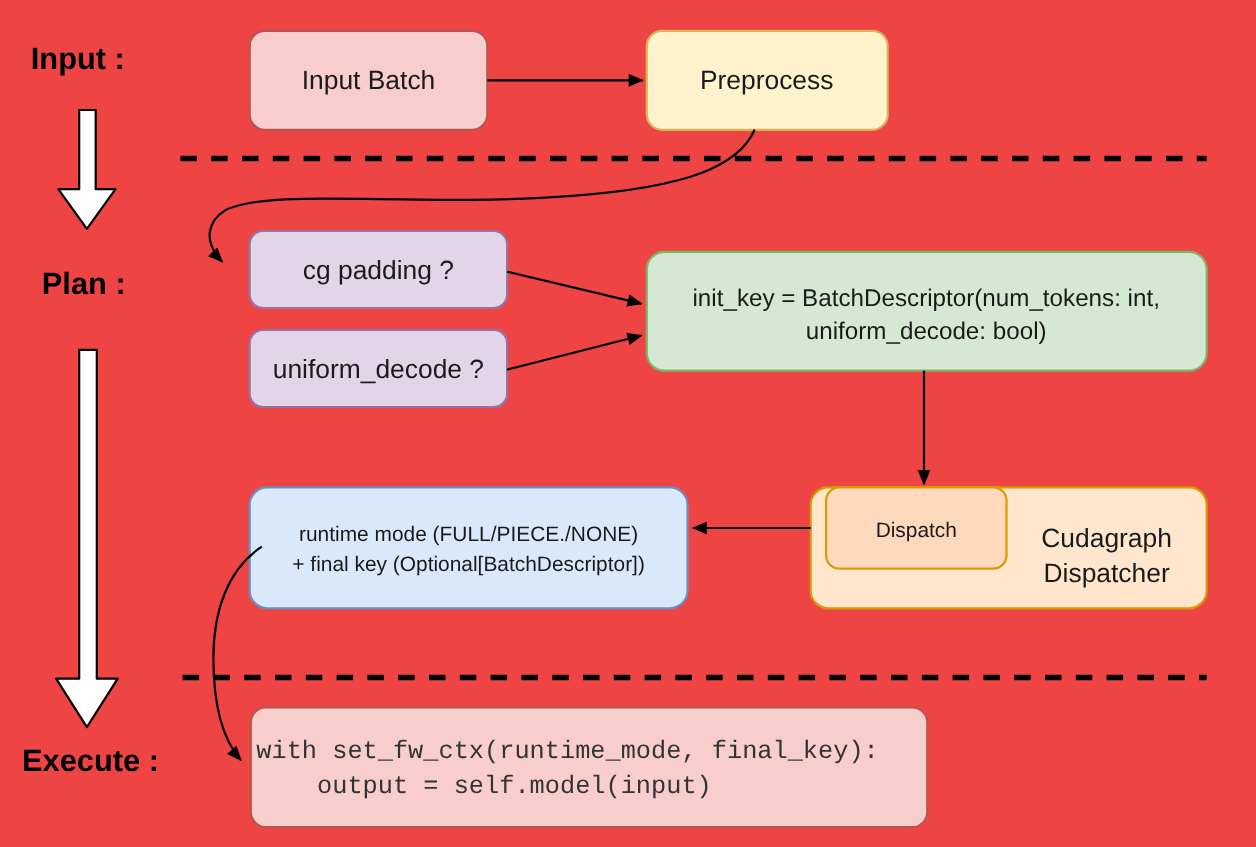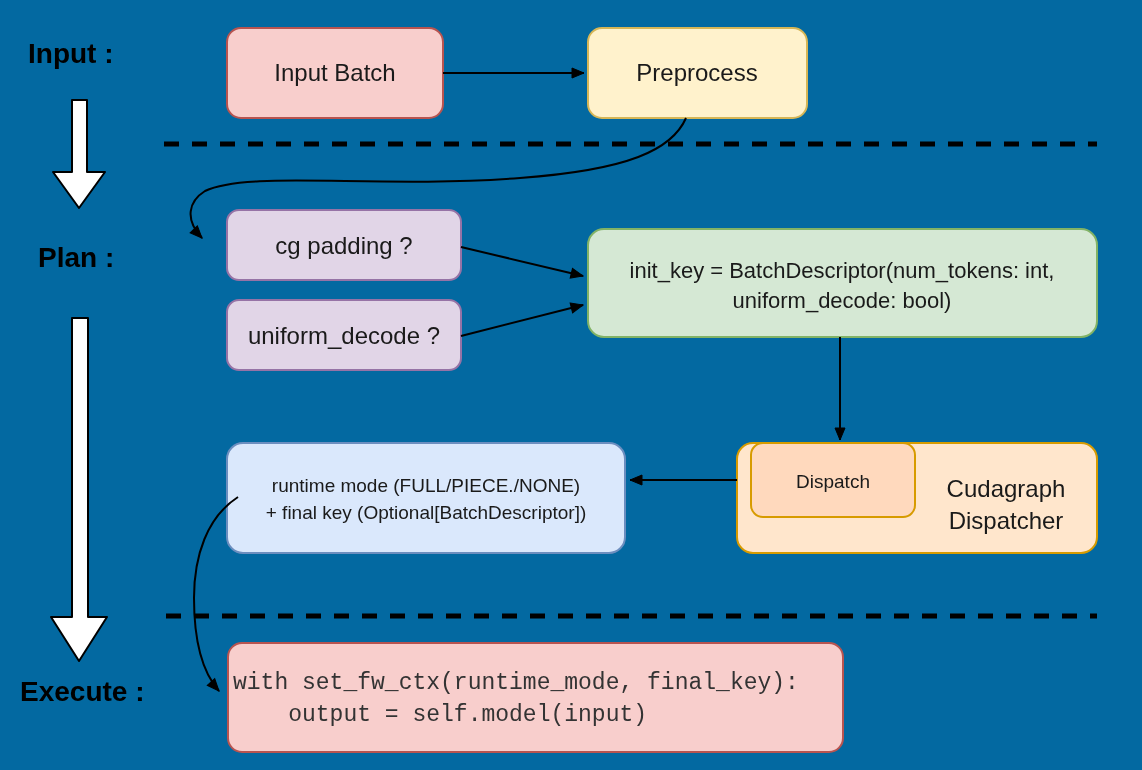--- a/index.html
+++ b/index.html
@@ -1,16 +1,16 @@
 <!DOCTYPE html>
 <html><head>
 <meta charset="utf-8">
 <style>
   html,body{margin:0;padding:0;background:#ffffff;}
-  .canvas{position:relative;width:1142px;height:770px;background:#0369a1;overflow:hidden;}
+  .canvas{position:relative;width:1142px;height:770px;background:#ef4444;overflow:hidden;}
   svg{display:block;}
   text{font-family:"Liberation Sans",sans-serif;fill:#1a1a1a;}
   .stage-label{font-size:28px;font-weight:bold;fill:#000000;}
   .node-text{font-size:24px;}
   .node-text-md{font-size:22px;}
   .node-text-sm{font-size:19px;}
   .mono{font-family:"Liberation Mono","DejaVu Sans Mono",monospace;font-size:23px;fill:#333333;white-space:pre;}
   .edge{fill:none;stroke:#000000;stroke-width:2;}
   .sep{stroke:#000000;stroke-width:5;stroke-dasharray:15 13;}
   .hollow{fill:#ffffff;stroke:#000000;stroke-width:2;stroke-linejoin:round;}

